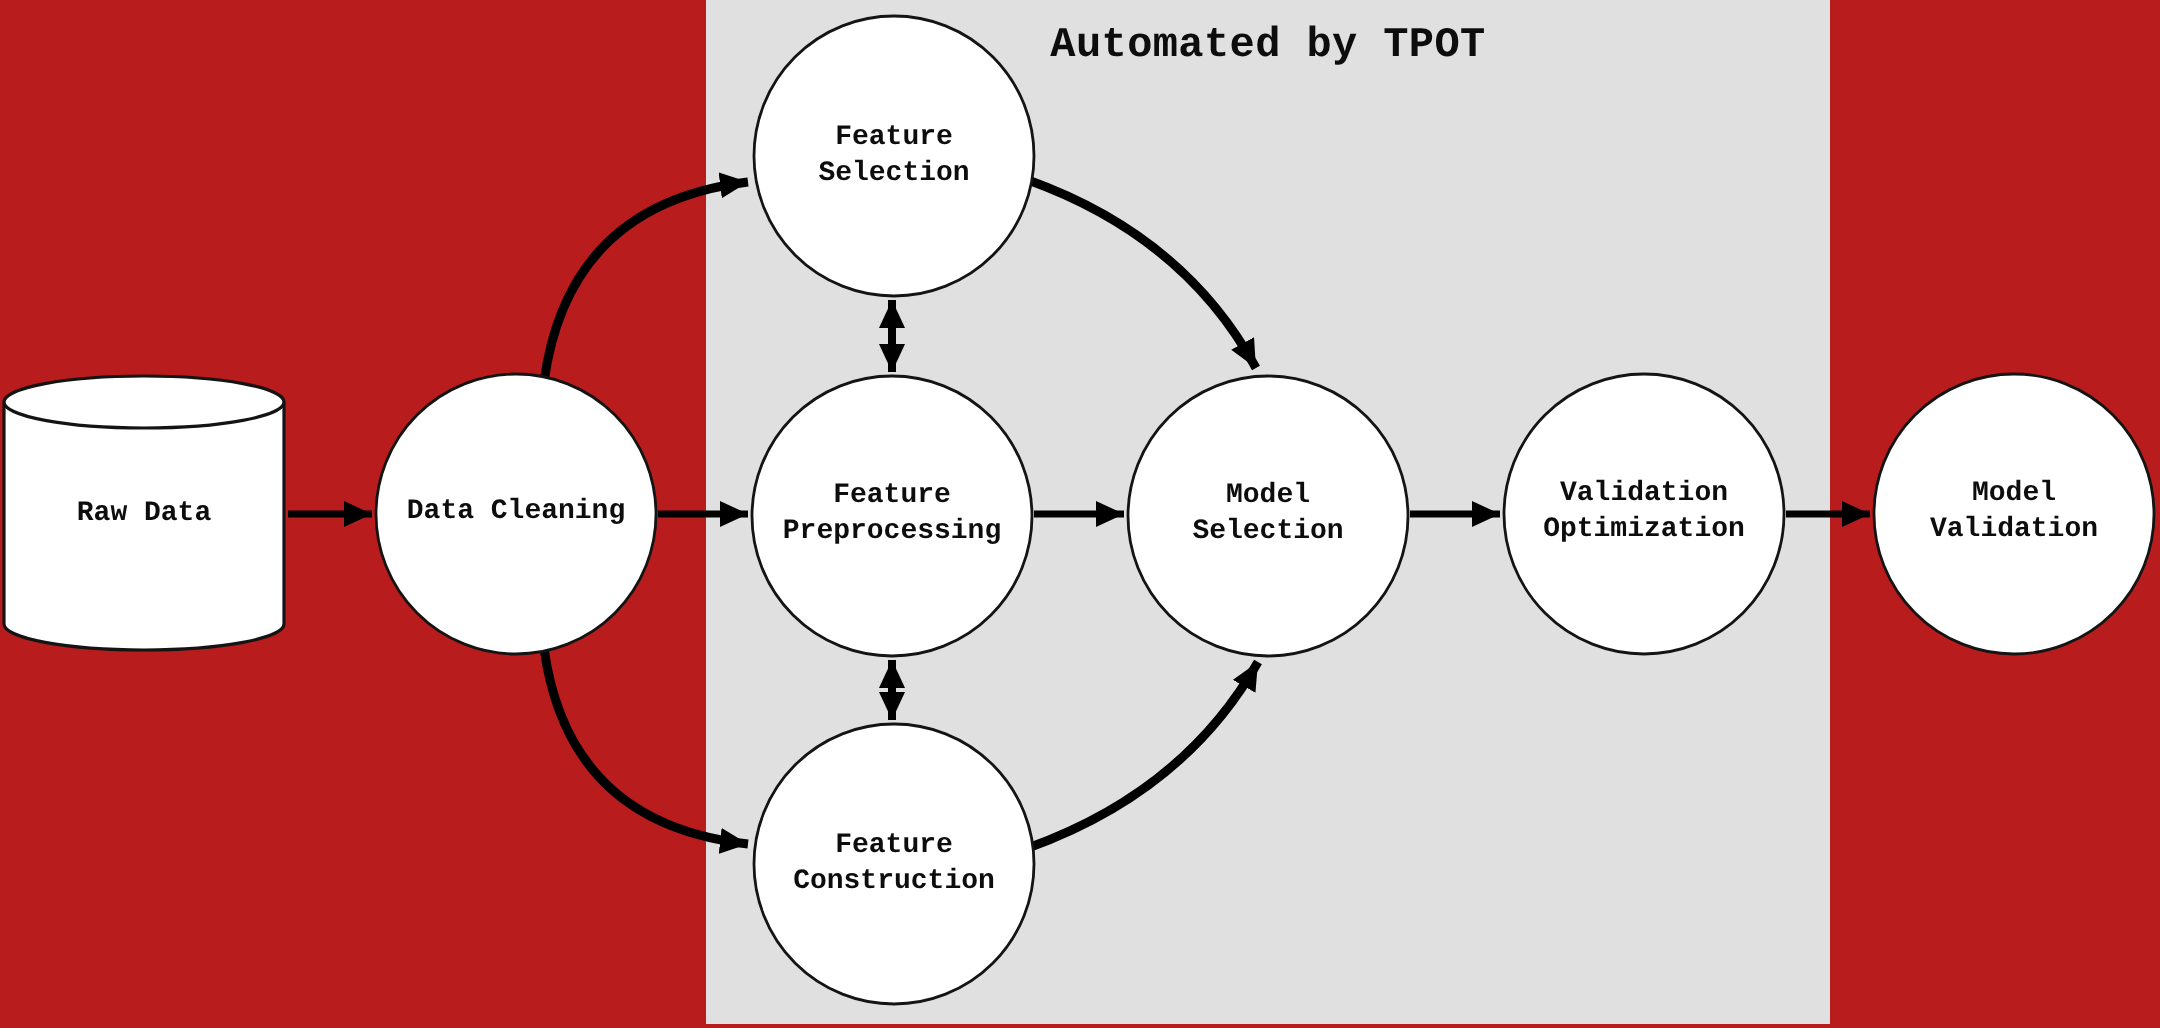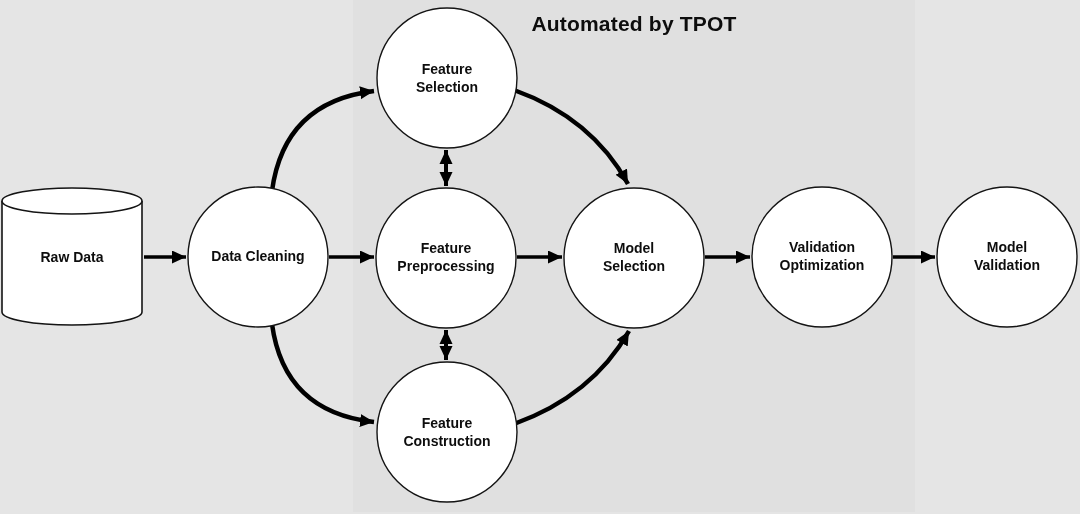--- a/index.html
+++ b/index.html
@@ -1,21 +1,21 @@
 <!DOCTYPE html>
 <html><head>
 <meta charset="utf-8">
 <style>
   html, body { margin: 0; padding: 0; background: #ffffff; }
   .canvas {
     position: relative;
     width: 1080px;
     height: 514px;
-    background: #e5e5e5;
-    font-family: Liberation Sans, sans-serif;
+    background: #b91c1c;
+    font-family: Liberation Mono, monospace;
     overflow: hidden;
   }
   .tpot-box {
     position: absolute;
     left: 353px;
     top: 0;
     width: 562px;
     height: 512px;
     background: #e0e0e0;
   }

